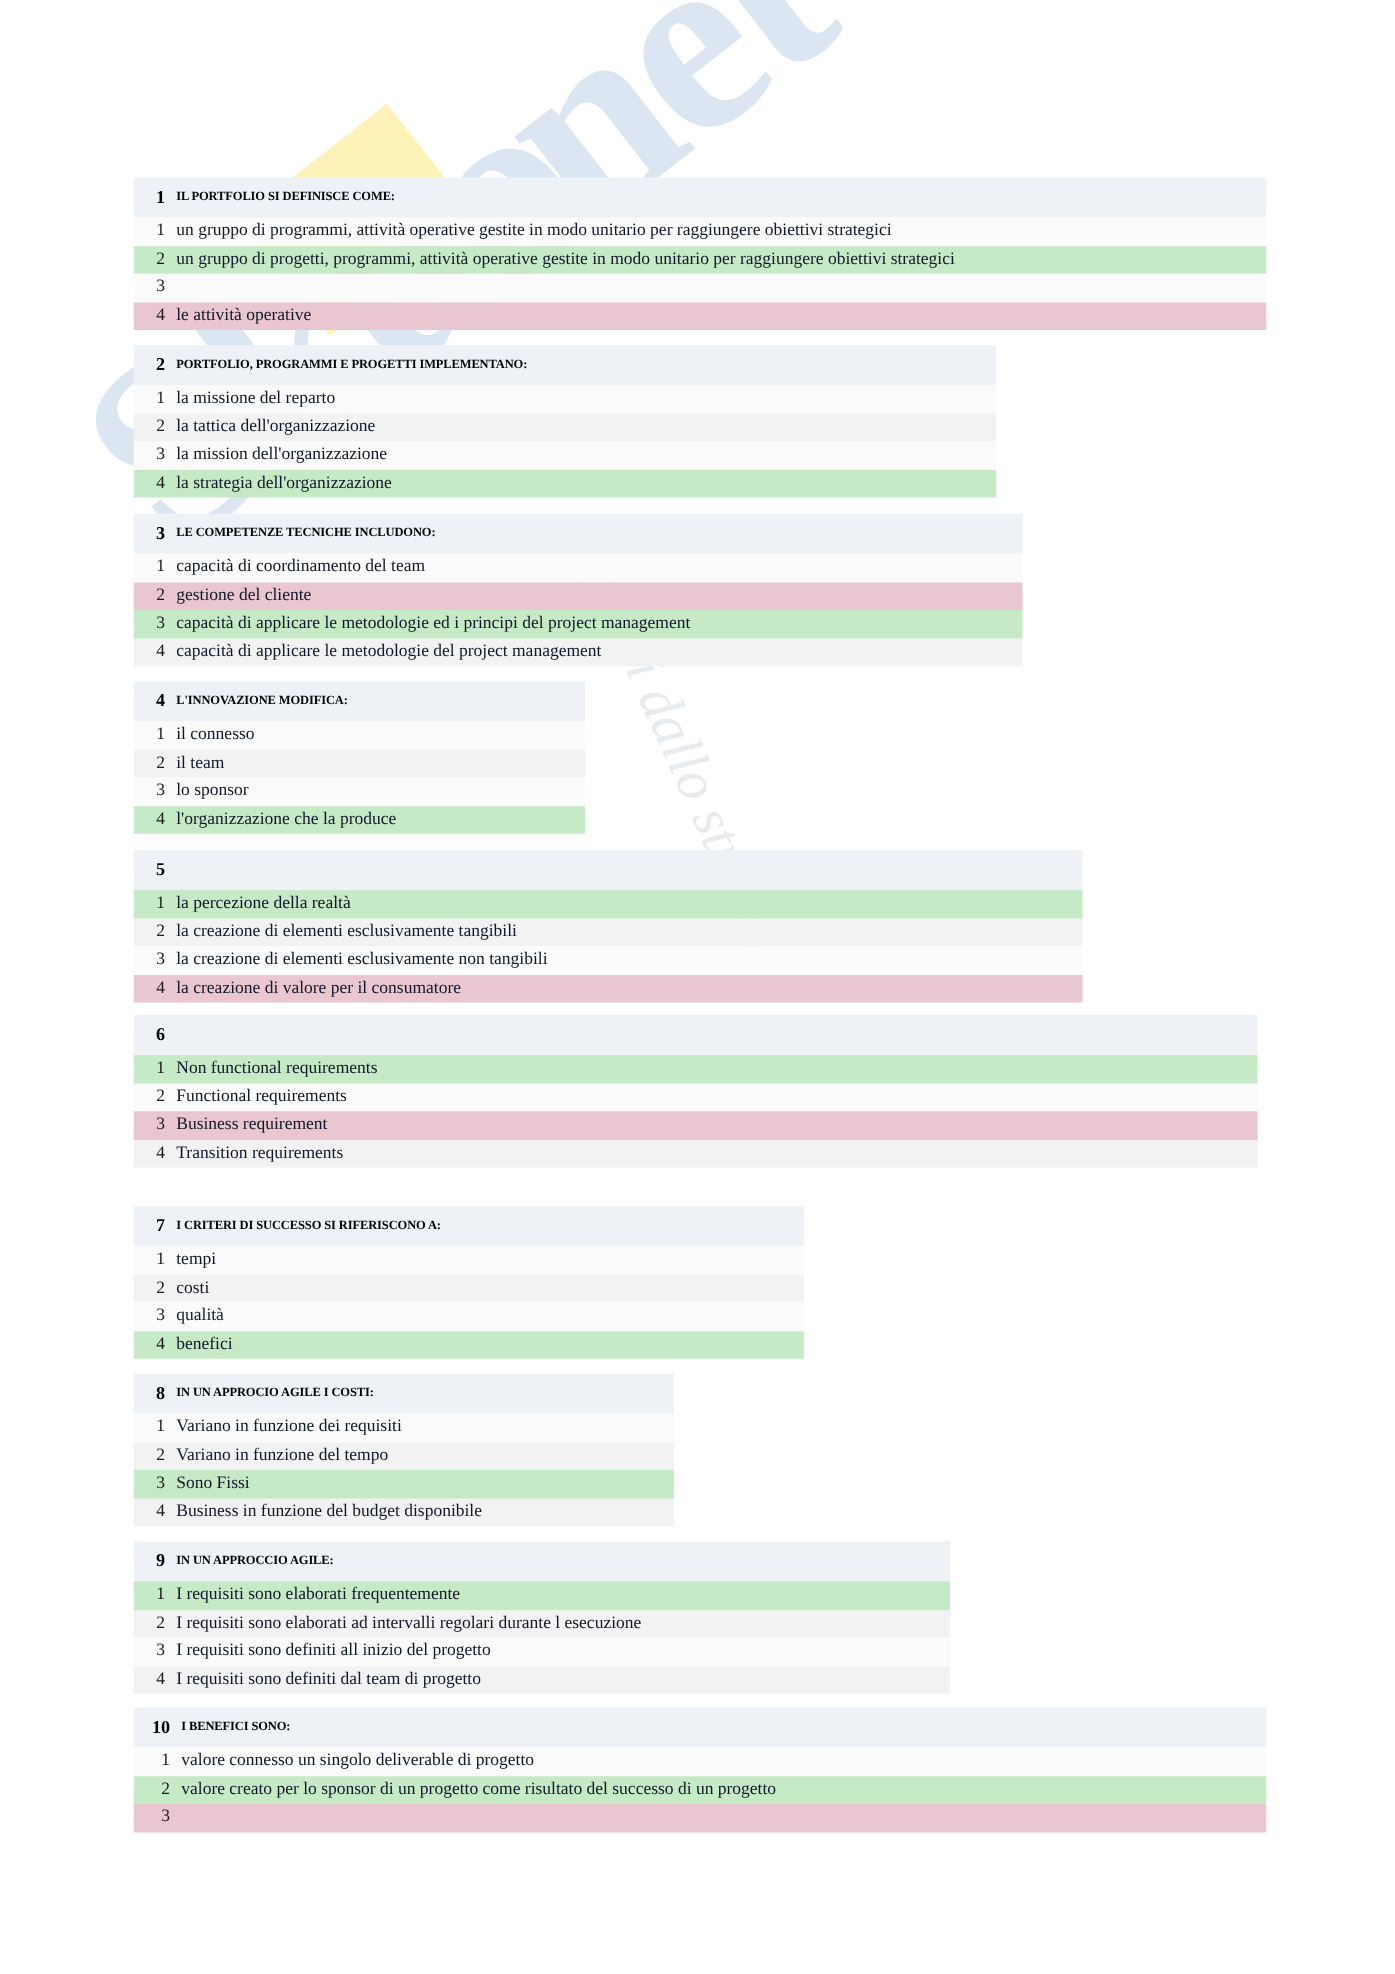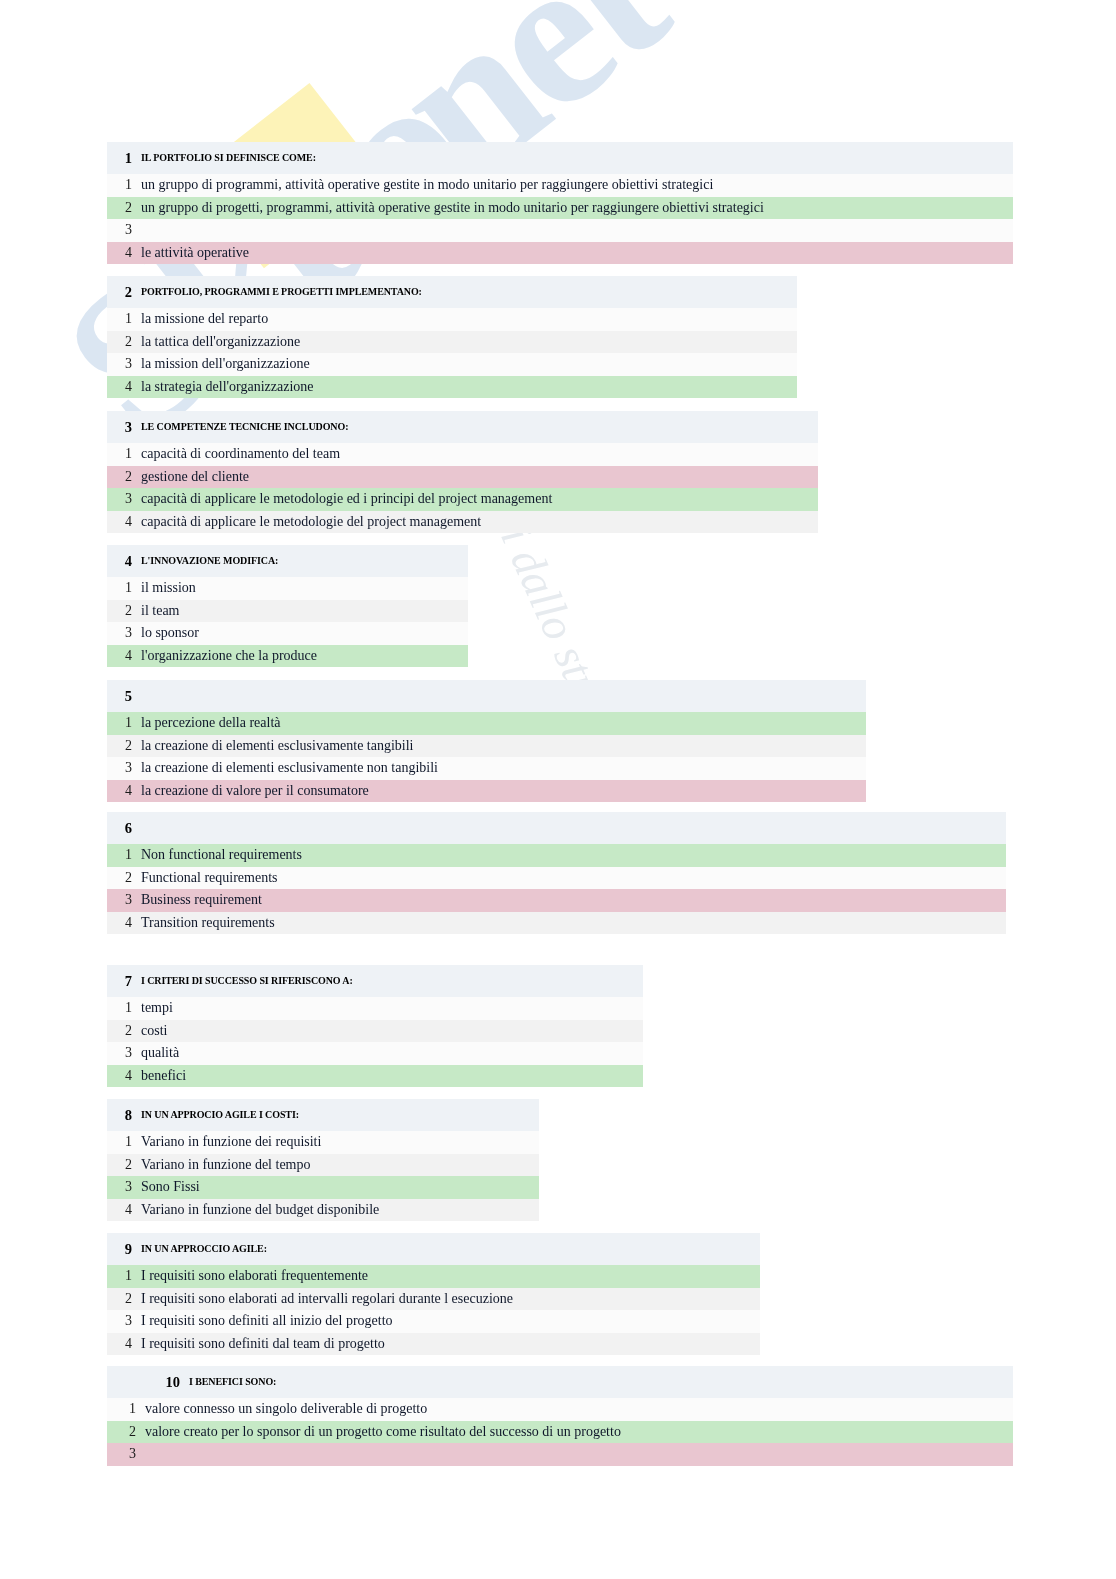--- a/index.html
+++ b/index.html
@@ -182,21 +182,21 @@
         <span class="opt-text">capacità di applicare le metodologie del project management</span>
       </div>
     </div>
     <div class="quiz-block" style="left: 107px; top: 545px; width: 361px;">
       <div class="q-header" style="background: rgb(238, 242, 246);">
         <span class="q-num">4</span>
         <span class="q-text">L'INNOVAZIONE MODIFICA:</span>
       </div>
       <div class="opt-row bg-plain">
         <span class="opt-num">1</span>
-        <span class="opt-text">il mission</span>
+        <span class="opt-text">il connesso</span>
       </div>
       <div class="opt-row bg-alt">
         <span class="opt-num">2</span>
         <span class="opt-text">il team</span>
       </div>
       <div class="opt-row bg-plain">
         <span class="opt-num">3</span>
         <span class="opt-text">lo sponsor</span>
       </div>
       <div class="opt-row bg-correct">
@@ -280,21 +280,21 @@
       <div class="opt-row bg-alt">
         <span class="opt-num">2</span>
         <span class="opt-text">Variano in funzione del tempo</span>
       </div>
       <div class="opt-row bg-correct">
         <span class="opt-num">3</span>
         <span class="opt-text">Sono Fissi</span>
       </div>
       <div class="opt-row bg-alt">
         <span class="opt-num">4</span>
-        <span class="opt-text">Variano in funzione del budget disponibile</span>
+        <span class="opt-text">Business in funzione del budget disponibile</span>
       </div>
     </div>
     <div class="quiz-block" style="left: 107px; top: 1233px; width: 653px;">
       <div class="q-header" style="background: rgb(238, 242, 246);">
         <span class="q-num">9</span>
         <span class="q-text">IN UN APPROCCIO AGILE:</span>
       </div>
       <div class="opt-row bg-correct">
         <span class="opt-num">1</span>
         <span class="opt-text">I requisiti sono elaborati frequentemente</span>
@@ -306,21 +306,21 @@
       <div class="opt-row bg-plain">
         <span class="opt-num">3</span>
         <span class="opt-text">I requisiti sono definiti all inizio del progetto</span>
       </div>
       <div class="opt-row bg-alt">
         <span class="opt-num">4</span>
         <span class="opt-text">I requisiti sono definiti dal team di progetto</span>
       </div>
     </div>
     <div class="quiz-block" style="left: 107px; top: 1366px; width: 906px;">
-      <div class="q-header wide-num" style="background: rgb(238, 242, 246); padding-left: 44px;">
+      <div class="q-header wide-num" style="background: rgb(238, 242, 246);">
         <span class="q-num">10</span>
         <span class="q-text">I BENEFICI SONO:</span>
       </div>
       <div class="opt-row bg-plain wide-num">
         <span class="opt-num">1</span>
         <span class="opt-text">valore connesso un singolo deliverable di progetto</span>
       </div>
       <div class="opt-row bg-correct wide-num">
         <span class="opt-num">2</span>
         <span class="opt-text">valore creato per lo sponsor di un progetto come risultato del successo di un progetto</span>

